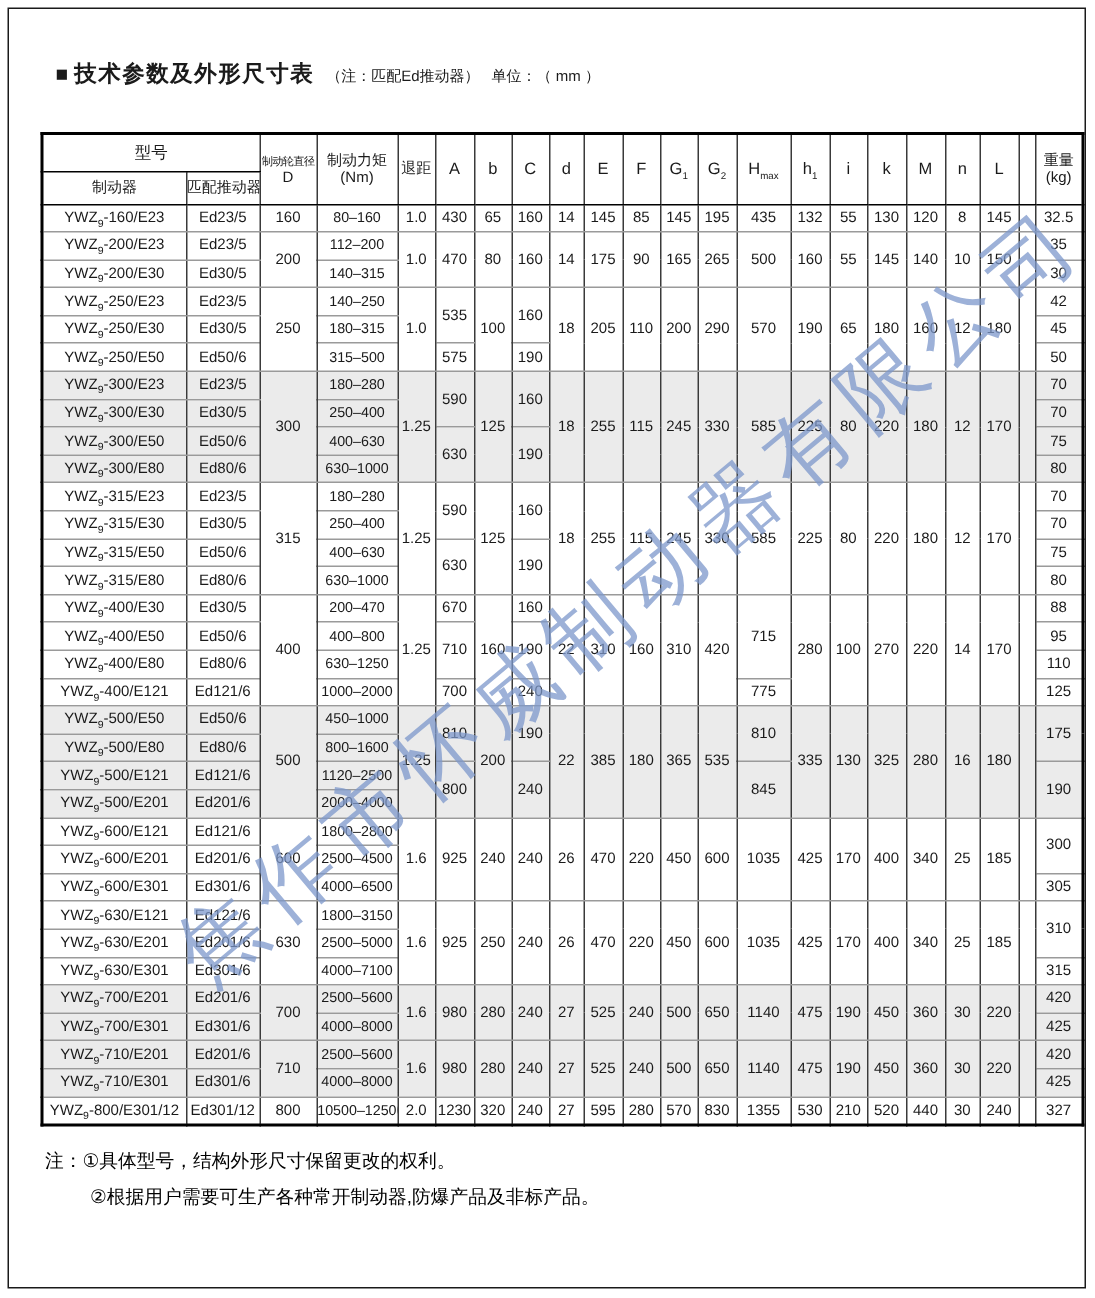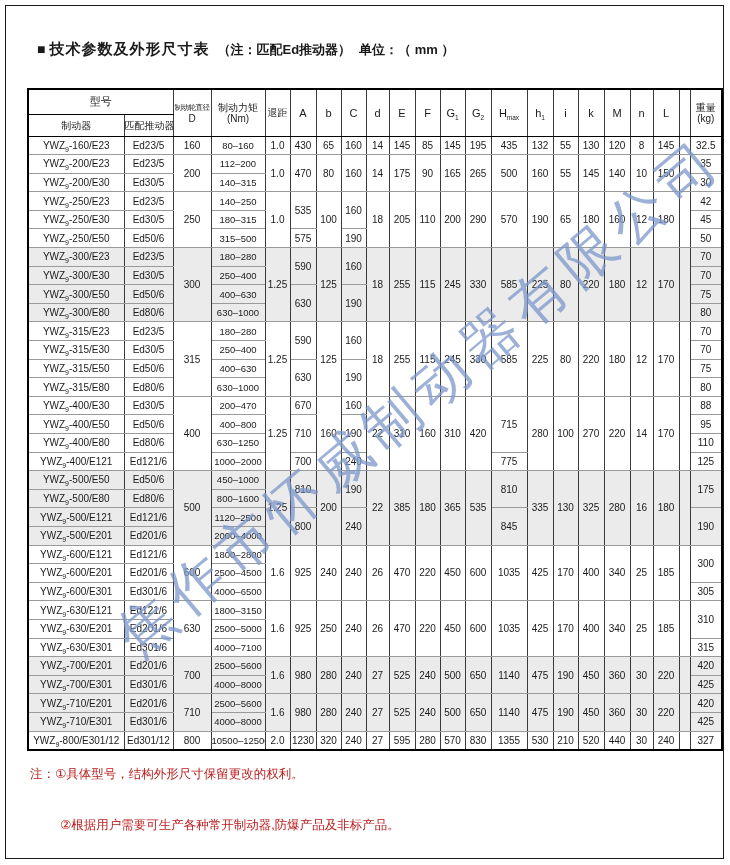--- a/index.html
+++ b/index.html
@@ -5,21 +5,21 @@
   html,body { margin:0; padding:0; background:#ffffff; }
   .page {
     position:relative; width:730px; height:865px; background:#fff; overflow:hidden;
     font-family:"Liberation Sans","DejaVu Sans",sans-serif; color:#1a1a1a;
   }
   .page-frame { position:absolute; left:5px; top:5px; right:6px; bottom:6px; border:1px solid #1a1a1a; pointer-events:none; }
 
   .title { position:absolute; left:37px; top:40px; white-space:nowrap; }
   .title .sq { font-size:14px; margin-right:4px; }
   .title .t1 { font-size:15px; font-weight:bold; letter-spacing:1px; }
-  .title .t2 { font-size:13px; margin-left:8px;font-weight:bold; }
+  .title .t2 { font-size:10px; margin-left:8px; }
 
   table.spec { position:absolute; left:27px; top:88px; width:686px; border-collapse:collapse; table-layout:fixed; background:#fff; border:2px solid #000; }
   .spec th, .spec td {
     border-left:1px solid #3a3a3a; border-right:1px solid #3a3a3a;
     border-top:1px solid #9a9a9a; border-bottom:1px solid #9a9a9a;
     padding:0; text-align:center; vertical-align:middle;
     font-size:10px; white-space:nowrap; overflow:hidden; font-weight:normal;
   }
   .spec thead th { border-top:1px solid #000; border-bottom:1px solid #000; font-size:11px; }
   .spec thead tr:first-child { height:25px; }
@@ -28,23 +28,23 @@
   .spec thead th .xs { font-size:7.5px; letter-spacing:-0.5px; }
   .spec thead th.dim { font-size:11px; }
   .spec tbody tr { height:18.6px; }
   .spec tbody tr.gstart td { border-top:1px solid #000; }
   .spec tr.shaded td { background:var(--shade,#ebebeb); }
   .spec td.torque-cell { font-size:9.5px;margin-left:24px; }
   .spec td.model { font-size:10px; }
   .spec sub { font-size:7px; line-height:0; }
   .spec thead sub { font-size:6.5px; }
 
-  .notes { position:absolute; left:30px; top:763px; font-size:12.5px; line-height:23.5px; color:#b91c1c; }
+  .notes { position:absolute; left:30px; top:763px; font-size:12.5px; line-height:23.5px; color:#000000; }
   .notes .lbl { }
-  .notes .indent { padding-left:30px;margin-top:27px; }
+  .notes .indent { padding-left:30px; }
 
   .watermark {
     position:absolute; left:-60px; top:360px; width:960px; text-align:center;
     font-size:56px; letter-spacing:8px; white-space:nowrap;
     color:var(--wm-color,#7d98cb); opacity:0.75;
     transform:rotate(-40deg); transform-origin:50% 50%;
     pointer-events:none; font-family:"DejaVu Serif","Liberation Serif",serif;
   }
 </style>
 </head>

